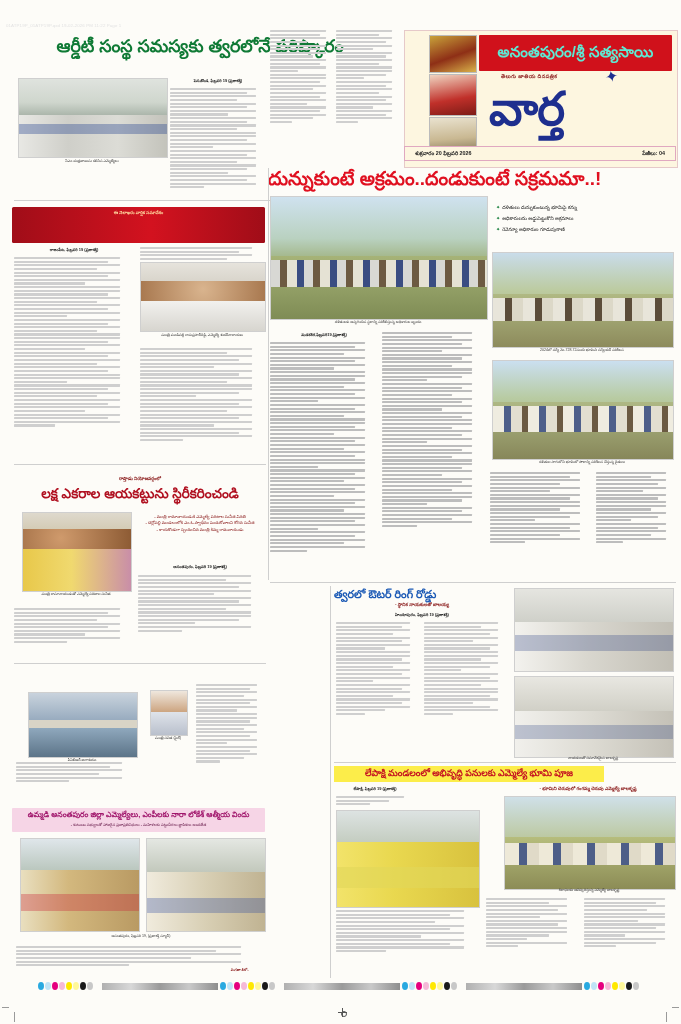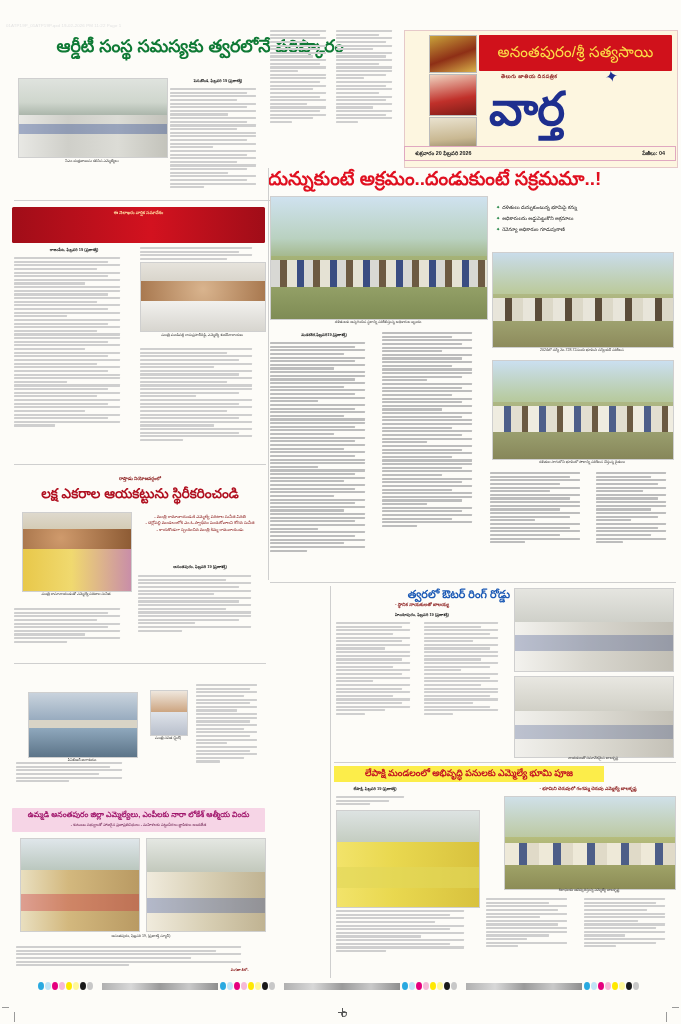--- a/index.html
+++ b/index.html
@@ -19,21 +19,21 @@
   .tx i.s70{width:70%} .tx i.s80{width:80%} .tx i.s90{width:90%}
   .tx i.s60{width:60%} .tx i.s45{width:45%} .tx i.s35{width:35%}
   .tx.dark i{background:#bdbdbd;}
 
   .dateline{position:absolute;font-size:4px;font-weight:bold;color:#1b1b1b;text-align:center;line-height:1.4;}
 
   
   .mast{position:absolute;left:404px;top:30px;width:272px;height:136px;background:#fdf6e0;border:0.6px solid #e6c9c9;}
   .mast-red{position:absolute;left:74px;top:4px;width:193px;height:36px;background:#d0111b;border-radius:1px;
             display:flex;align-items:center;justify-content:center;}
-  .mast-red span{color:#fde047;font-size:15px;font-weight:normal;letter-spacing:.2px;white-space:nowrap;}
+  .mast-red span{color:#5eead4;font-size:15px;font-weight:bold;letter-spacing:.2px;white-space:nowrap;}
   .mast-img{position:absolute;left:24px;width:46px;border:0.6px solid #bbb;overflow:hidden;}
   .mi1{top:4px;height:36px;background:linear-gradient(160deg,#c8a23a,#8e2f16 55%,#d9b24a);}
   .mi2{top:43px;height:40px;background:linear-gradient(170deg,#f0d4c0,#c0302a 60%,#7d1b16);}
   .mi3{top:86px;height:34px;background:linear-gradient(175deg,#e9e2cf,#c9b892 60%,#8a7c5e);}
   .mast-sub{position:absolute;left:96px;top:42px;font-size:5.2px;color:#8b1a1a;font-weight:bold;letter-spacing:.4px;}
   .mast-logo{position:absolute;left:84px;top:45px;width:182px;height:66px;
              color:#1e2f8f;font-size:47px;font-weight:bold;line-height:66px;letter-spacing:-1px;white-space:nowrap;}
   .mast-rule{position:absolute;left:86px;top:116px;width:178px;height:1.6px;background:#d0111b;}
   .mast-star{position:absolute;left:200px;top:36px;font-size:16px;color:#1e2f8f;transform:rotate(-12deg);}
   .mast-date{position:absolute;left:404px;top:146px;width:272px;height:15px;background:#fdf6e0;border:0.7px solid #e0a8c0;
@@ -60,21 +60,21 @@
 
   .h-dark{position:absolute;text-align:center;white-space:nowrap;}
 
   .h-blue{position:absolute;left:12px;top:668px;width:253px;text-align:center;
           font-size:9.6px;font-weight:bold;color:#1f7fc4;white-space:nowrap;}
 
   .band-pink{position:absolute;left:12px;top:808px;width:253px;height:24px;background:#f6d5e6;border-radius:1px;}
   .band-pink .t{position:absolute;left:0;right:0;top:2px;text-align:center;font-size:7.6px;font-weight:bold;color:#a0156b;white-space:nowrap;}
   .band-pink .s{position:absolute;left:0;right:0;top:14px;text-align:center;font-size:3.9px;color:#6d2250;white-space:nowrap;}
 
-  .h-blue2{position:absolute;left:334px;top:588px;width:176px;text-align:right;
+  .h-blue2{position:absolute;left:334px;top:588px;width:176px;text-align:left;
            font-size:11px;font-weight:bold;color:#1b59b5;white-space:nowrap;}
   .sub-blue2{position:absolute;left:334px;top:602px;width:176px;text-align:center;font-size:4.6px;color:#8a1a1a;font-weight:bold;}
 
   .band-yellow{position:absolute;left:334px;top:766px;width:270px;height:16px;background:#fced4a;font-family:Liberation Serif, serif;}
   .band-yellow .t{position:absolute;left:0;right:0;top:2px;text-align:center;font-size:9.2px;font-weight:bold;color:#c41020;white-space:nowrap;}
   .sub-yellow{position:absolute;left:500px;top:786px;width:176px;text-align:center;font-size:4.6px;color:#8a1a1a;font-weight:bold;white-space:nowrap;}
 
   .note{position:absolute;font-size:4.2px;color:#8a1a1a;line-height:1.5;text-align:center;}
 
   .vline{position:absolute;width:0.5px;background:#cfcfcf;}

